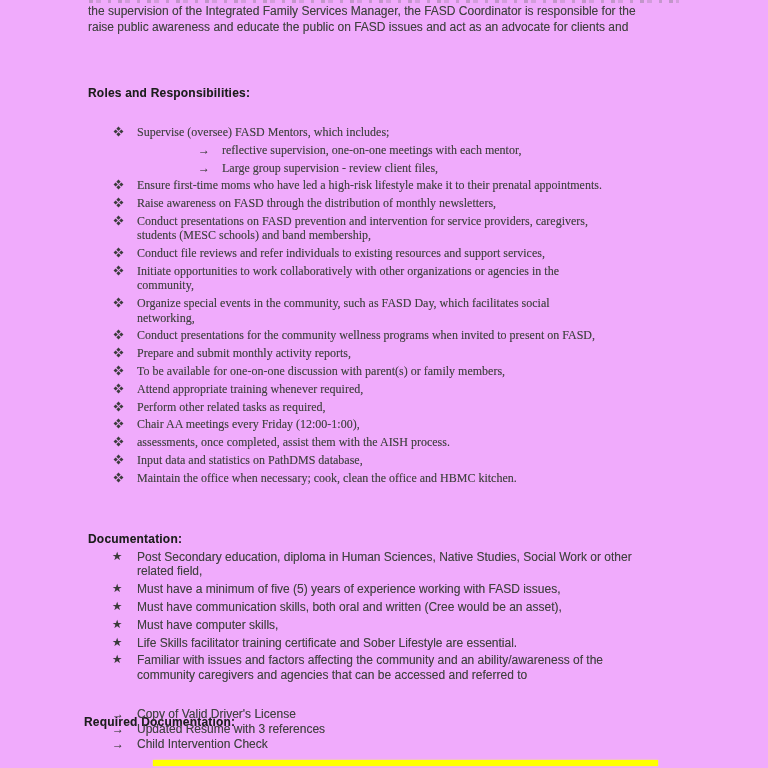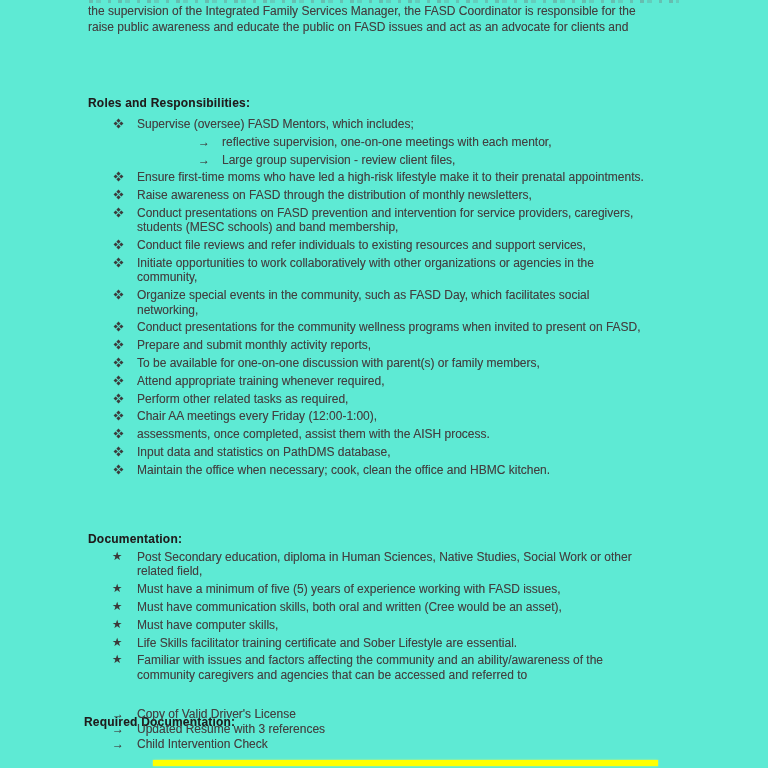--- a/index.html
+++ b/index.html
@@ -2,45 +2,45 @@
 <html><head>
 <meta charset="utf-8">
 <style>
   html,body{margin:0;padding:0;}
   body{
     width:768px;height:768px;background:#ffffff;
     font-family:"Liberation Sans",sans-serif;
   }
   .page{
     position:relative;width:768px;height:768px;overflow:hidden;
-    background:#5eead4;color:#414141;font-size:12px;
+    background:#f0abfc;color:#414141;font-size:12px;
     text-shadow:0 0 0.6px rgba(95,95,95,0.5);
   }
   
   .clip-strip{
     position:absolute;left:89px;top:0;width:590px;height:3px;opacity:.75;
     background:repeating-linear-gradient(90deg,
       rgba(115,115,115,.5) 0 4px, transparent 4px 7px,
       rgba(115,115,115,.32) 7px 12px, transparent 12px 19px,
       rgba(115,115,115,.45) 19px 22px, transparent 22px 29px);
   }
   .para{
     position:absolute;left:88px;top:3px;width:600px;
     line-height:16px;
   }
   .para div{white-space:nowrap;}
   h3{
     position:absolute;left:88px;margin:0;
     font-size:12px;font-weight:bold;color:#1d1d1d;letter-spacing:.2px;
   }
-  #roles-heading{top:86px;margin-top:10px;}
+  #roles-heading{top:86px;}
   #qualifications-heading{top:532px;}
   #required-doc-heading{top:687px;left:84px;text-underline-offset:2px;margin-top:28px;}
   ul{list-style:none;margin:0;padding:0;position:absolute;left:88px;width:614px;}
-  #roles-list{top:117px;}
+  #roles-list{top:125px;font-family:Liberation Serif, serif;}
   #qualifications-list{top:550px;}
   #docs-list{top:707px;}
   li{position:relative;padding-left:49px;line-height:14.4px;margin-bottom:3.4px;}
   .li-text div{white-space:nowrap;}
   .bullet.glyph{position:absolute;left:24px;top:0;color:#3a3a3a;}
   
   .bullet.diamond{
     position:absolute;left:27px;top:3px;
     display:grid;grid-template-columns:3px 3px;grid-template-rows:3px 3px;gap:1px;
     transform:rotate(45deg);

